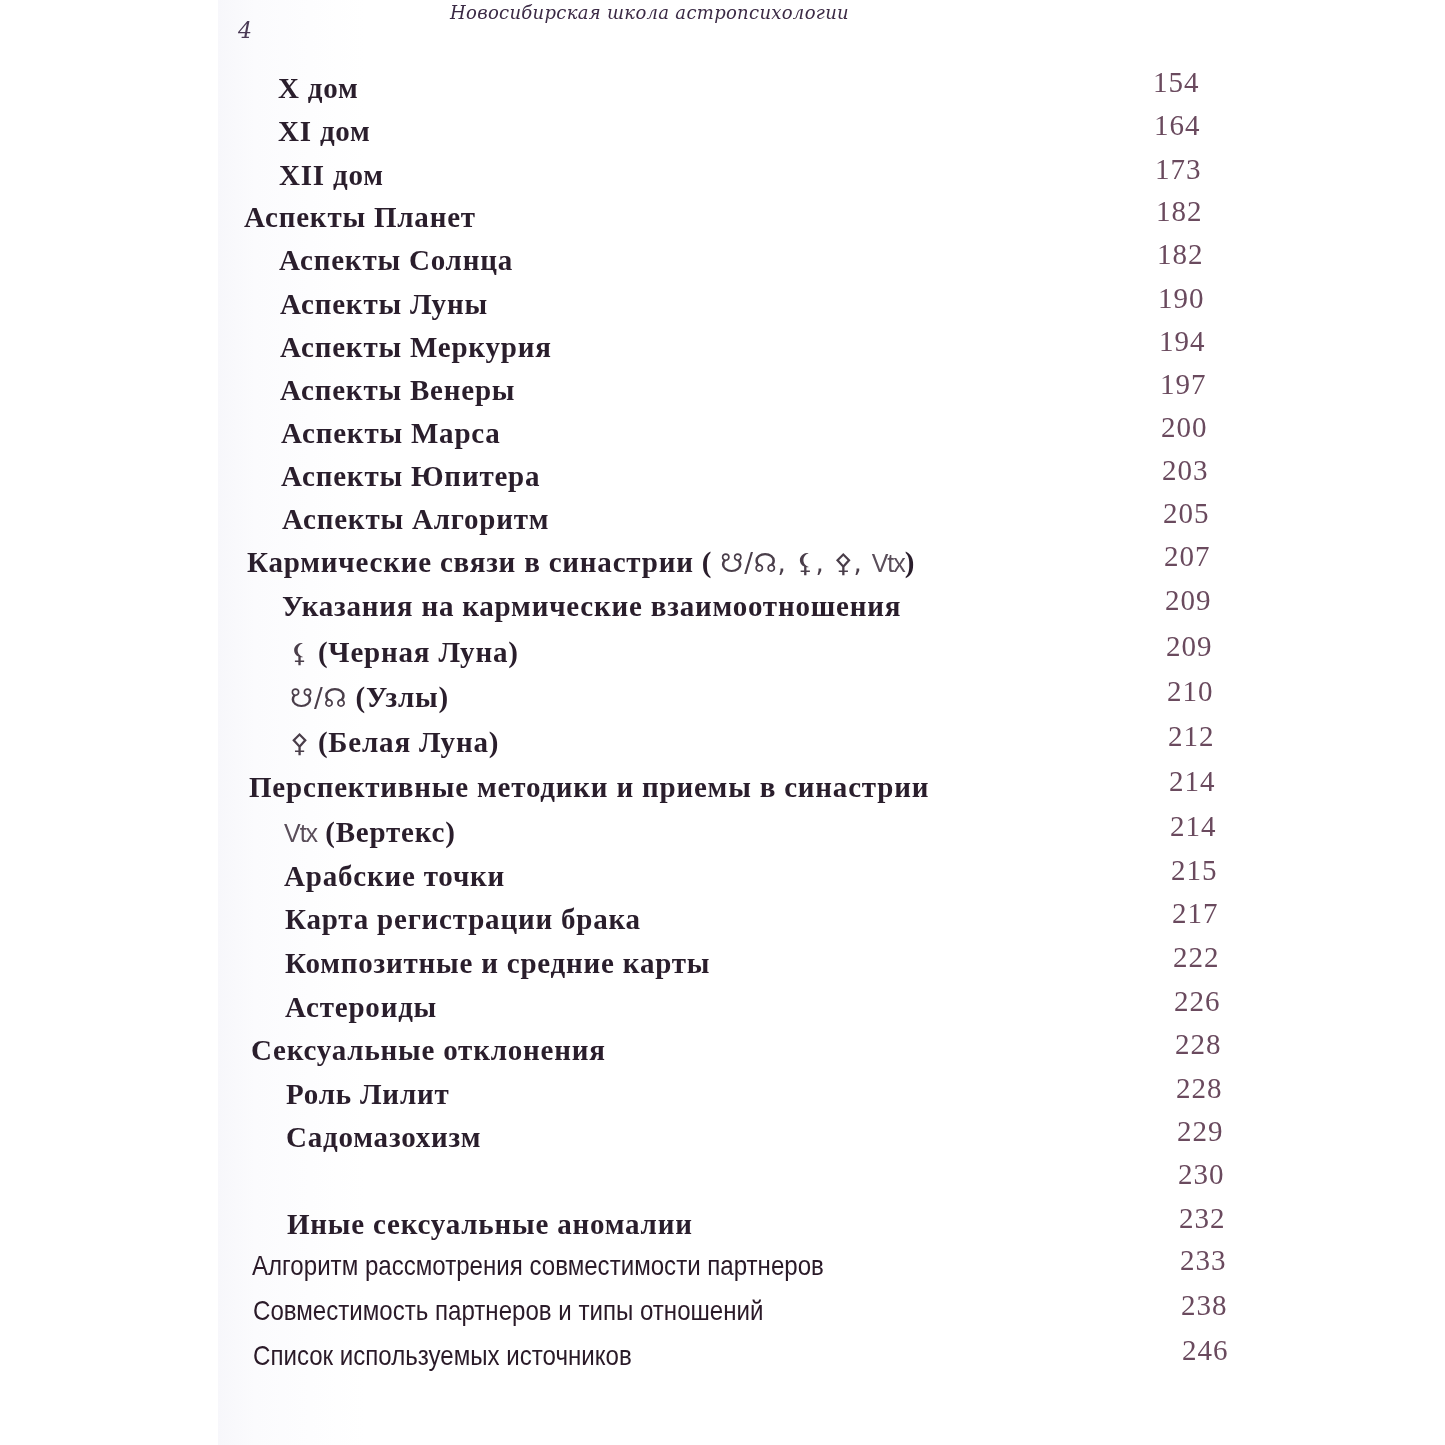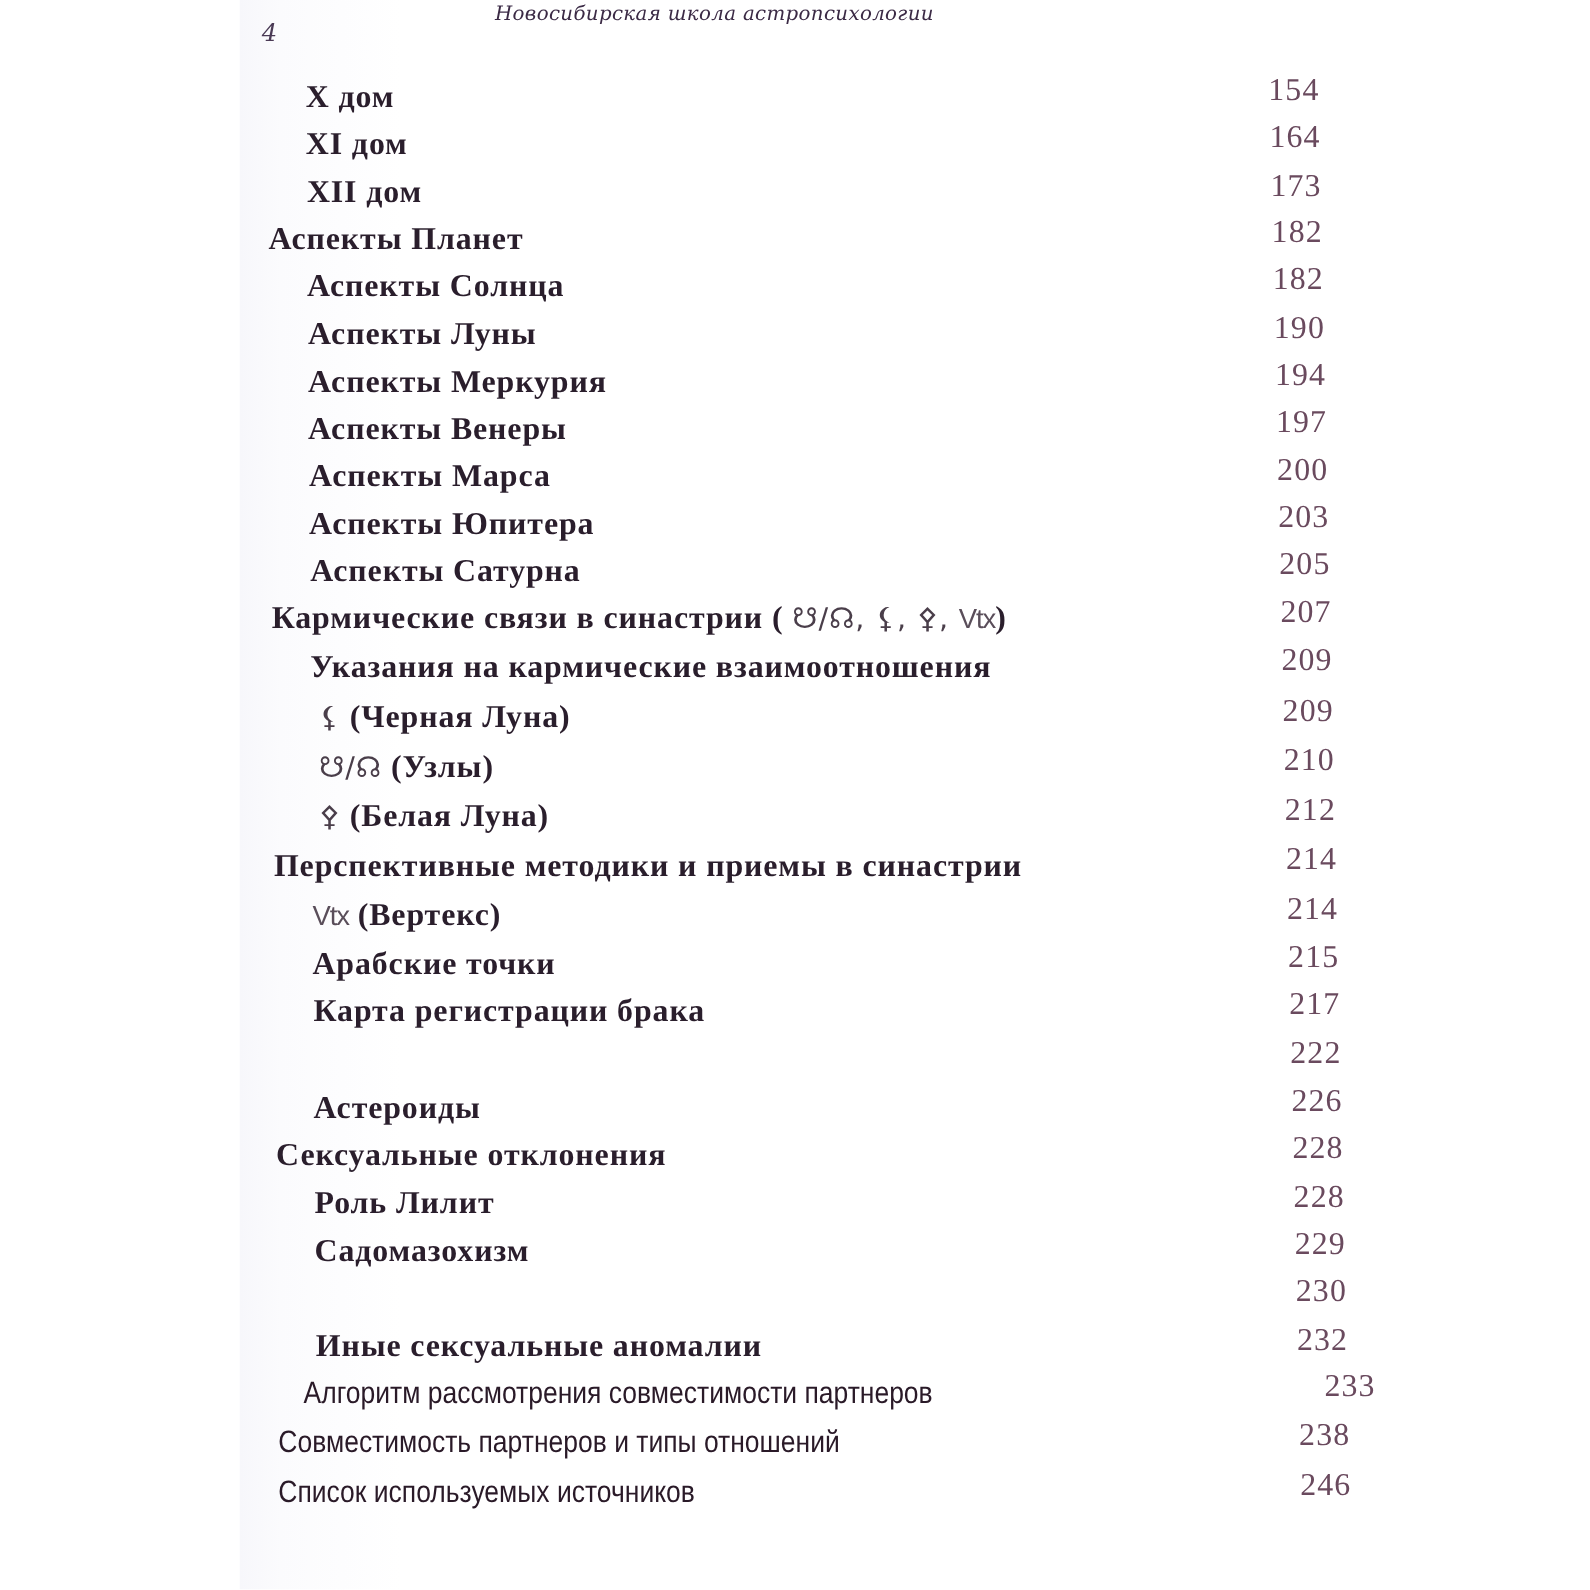--- a/index.html
+++ b/index.html
@@ -85,21 +85,21 @@
     </div>
     <div class="toc-row" style="top: 417px; left: 0px; width: 1445px;">
       <span class="toc-title" style="left: 281px;"><span class="">Аспекты Марса</span></span>
       <span class="toc-page" style="left: 1161px; top: -6px;">200</span>
     </div>
     <div class="toc-row" style="top: 460px; left: 0px; width: 1445px;">
       <span class="toc-title" style="left: 281px;"><span class="">Аспекты Юпитера</span></span>
       <span class="toc-page" style="left: 1162px; top: -6px;">203</span>
     </div>
     <div class="toc-row" style="top: 503px; left: 0px; width: 1445px;">
-      <span class="toc-title" style="left: 282px;"><span class="">Аспекты Сатурна</span></span>
+      <span class="toc-title" style="left: 282px;"><span class="">Аспекты Алгоритм</span></span>
       <span class="toc-page" style="left: 1163px; top: -6px;">205</span>
     </div>
     <div class="toc-row" style="top: 546px; left: 0px; width: 1445px; text-align: center;">
       <span class="toc-title" style="left: 247px;"><span class="">Кармические связи в синастрии (</span> <span class="sym">☋/☊, ⚸, ⚴, </span><span class="vtx">Vtx</span><span class="">)</span></span>
       <span class="toc-page" style="left: 1164px; top: -6px;">207</span>
     </div>
     <div class="toc-row" style="top: 590px; left: 0px; width: 1445px;">
       <span class="toc-title" style="left: 282px;"><span class="">Указания на кармические взаимоотношения</span></span>
       <span class="toc-page" style="left: 1165px; top: -6px;">209</span>
     </div>
@@ -125,20 +125,21 @@
     </div>
     <div class="toc-row" style="top: 860px; left: 0px; width: 1445px;">
       <span class="toc-title" style="left: 284px;"><span class="">Арабские точки</span></span>
       <span class="toc-page" style="left: 1171px; top: -6px;">215</span>
     </div>
     <div class="toc-row" style="top: 903px; left: 0px; width: 1445px;">
       <span class="toc-title" style="left: 285px;"><span class="">Карта регистрации брака</span></span>
       <span class="toc-page" style="left: 1172px; top: -6px;">217</span>
     </div>
     <div class="toc-row" style="top: 947px; left: 0px; width: 1445px;">
+      <span class="toc-title" style="left: 285px;"><span class="">Композитные и средние карты</span></span>
       <span class="toc-page" style="left: 1173px; top: -6px;">222</span>
     </div>
     <div class="toc-row" style="top: 991px; left: 0px; width: 1445px;">
       <span class="toc-title" style="left: 285px;"><span class="">Астероиды</span></span>
       <span class="toc-page" style="left: 1174px; top: -6px;">226</span>
     </div>
     <div class="toc-row" style="top: 1034px; left: 0px; width: 1445px;">
       <span class="toc-title" style="left: 251px;"><span class="">Сексуальные отклонения</span></span>
       <span class="toc-page" style="left: 1175px; top: -6px;">228</span>
     </div>
@@ -150,21 +151,21 @@
       <span class="toc-title" style="left: 286px;"><span class="">Садомазохизм</span></span>
       <span class="toc-page" style="left: 1177px; top: -6px;">229</span>
     </div>
     <div class="toc-row" style="top: 1164px; left: 0px; width: 1445px;">
       <span class="toc-page" style="left: 1178px; top: -6px;">230</span>
     </div>
     <div class="toc-row" style="top: 1208px; left: 0px; width: 1445px;">
       <span class="toc-title" style="left: 287px;"><span class="">Иные сексуальные аномалии</span></span>
       <span class="toc-page" style="left: 1179px; top: -6px;">232</span>
     </div>
-    <div class="toc-row" style="top: 1250px; left: 0px; width: 1312px; margin-left: 24px;">
+    <div class="toc-row" style="top: 1250px; left: 0px; width: 1312px;">
       <span class="toc-title sans" style="left: 252px;"><span class="">Алгоритм рассмотрения совместимости партнеров</span></span>
       <span class="toc-page" style="left: 1180px; top: -6px;">233</span>
     </div>
     <div class="toc-row" style="top: 1295px; left: 0px; width: 1445px; padding-left: 28px;">
       <span class="toc-title sans" style="left: 253px;"><span class="">Совместимость партнеров и типы отношений</span></span>
       <span class="toc-page" style="left: 1181px; top: -6px;">238</span>
     </div>
     <div class="toc-row" style="top: 1340px; left: 0px; width: 1445px;">
       <span class="toc-title sans" style="left: 253px;"><span class="">Список используемых источников</span></span>
       <span class="toc-page" style="left: 1182px; top: -6px;">246</span>

